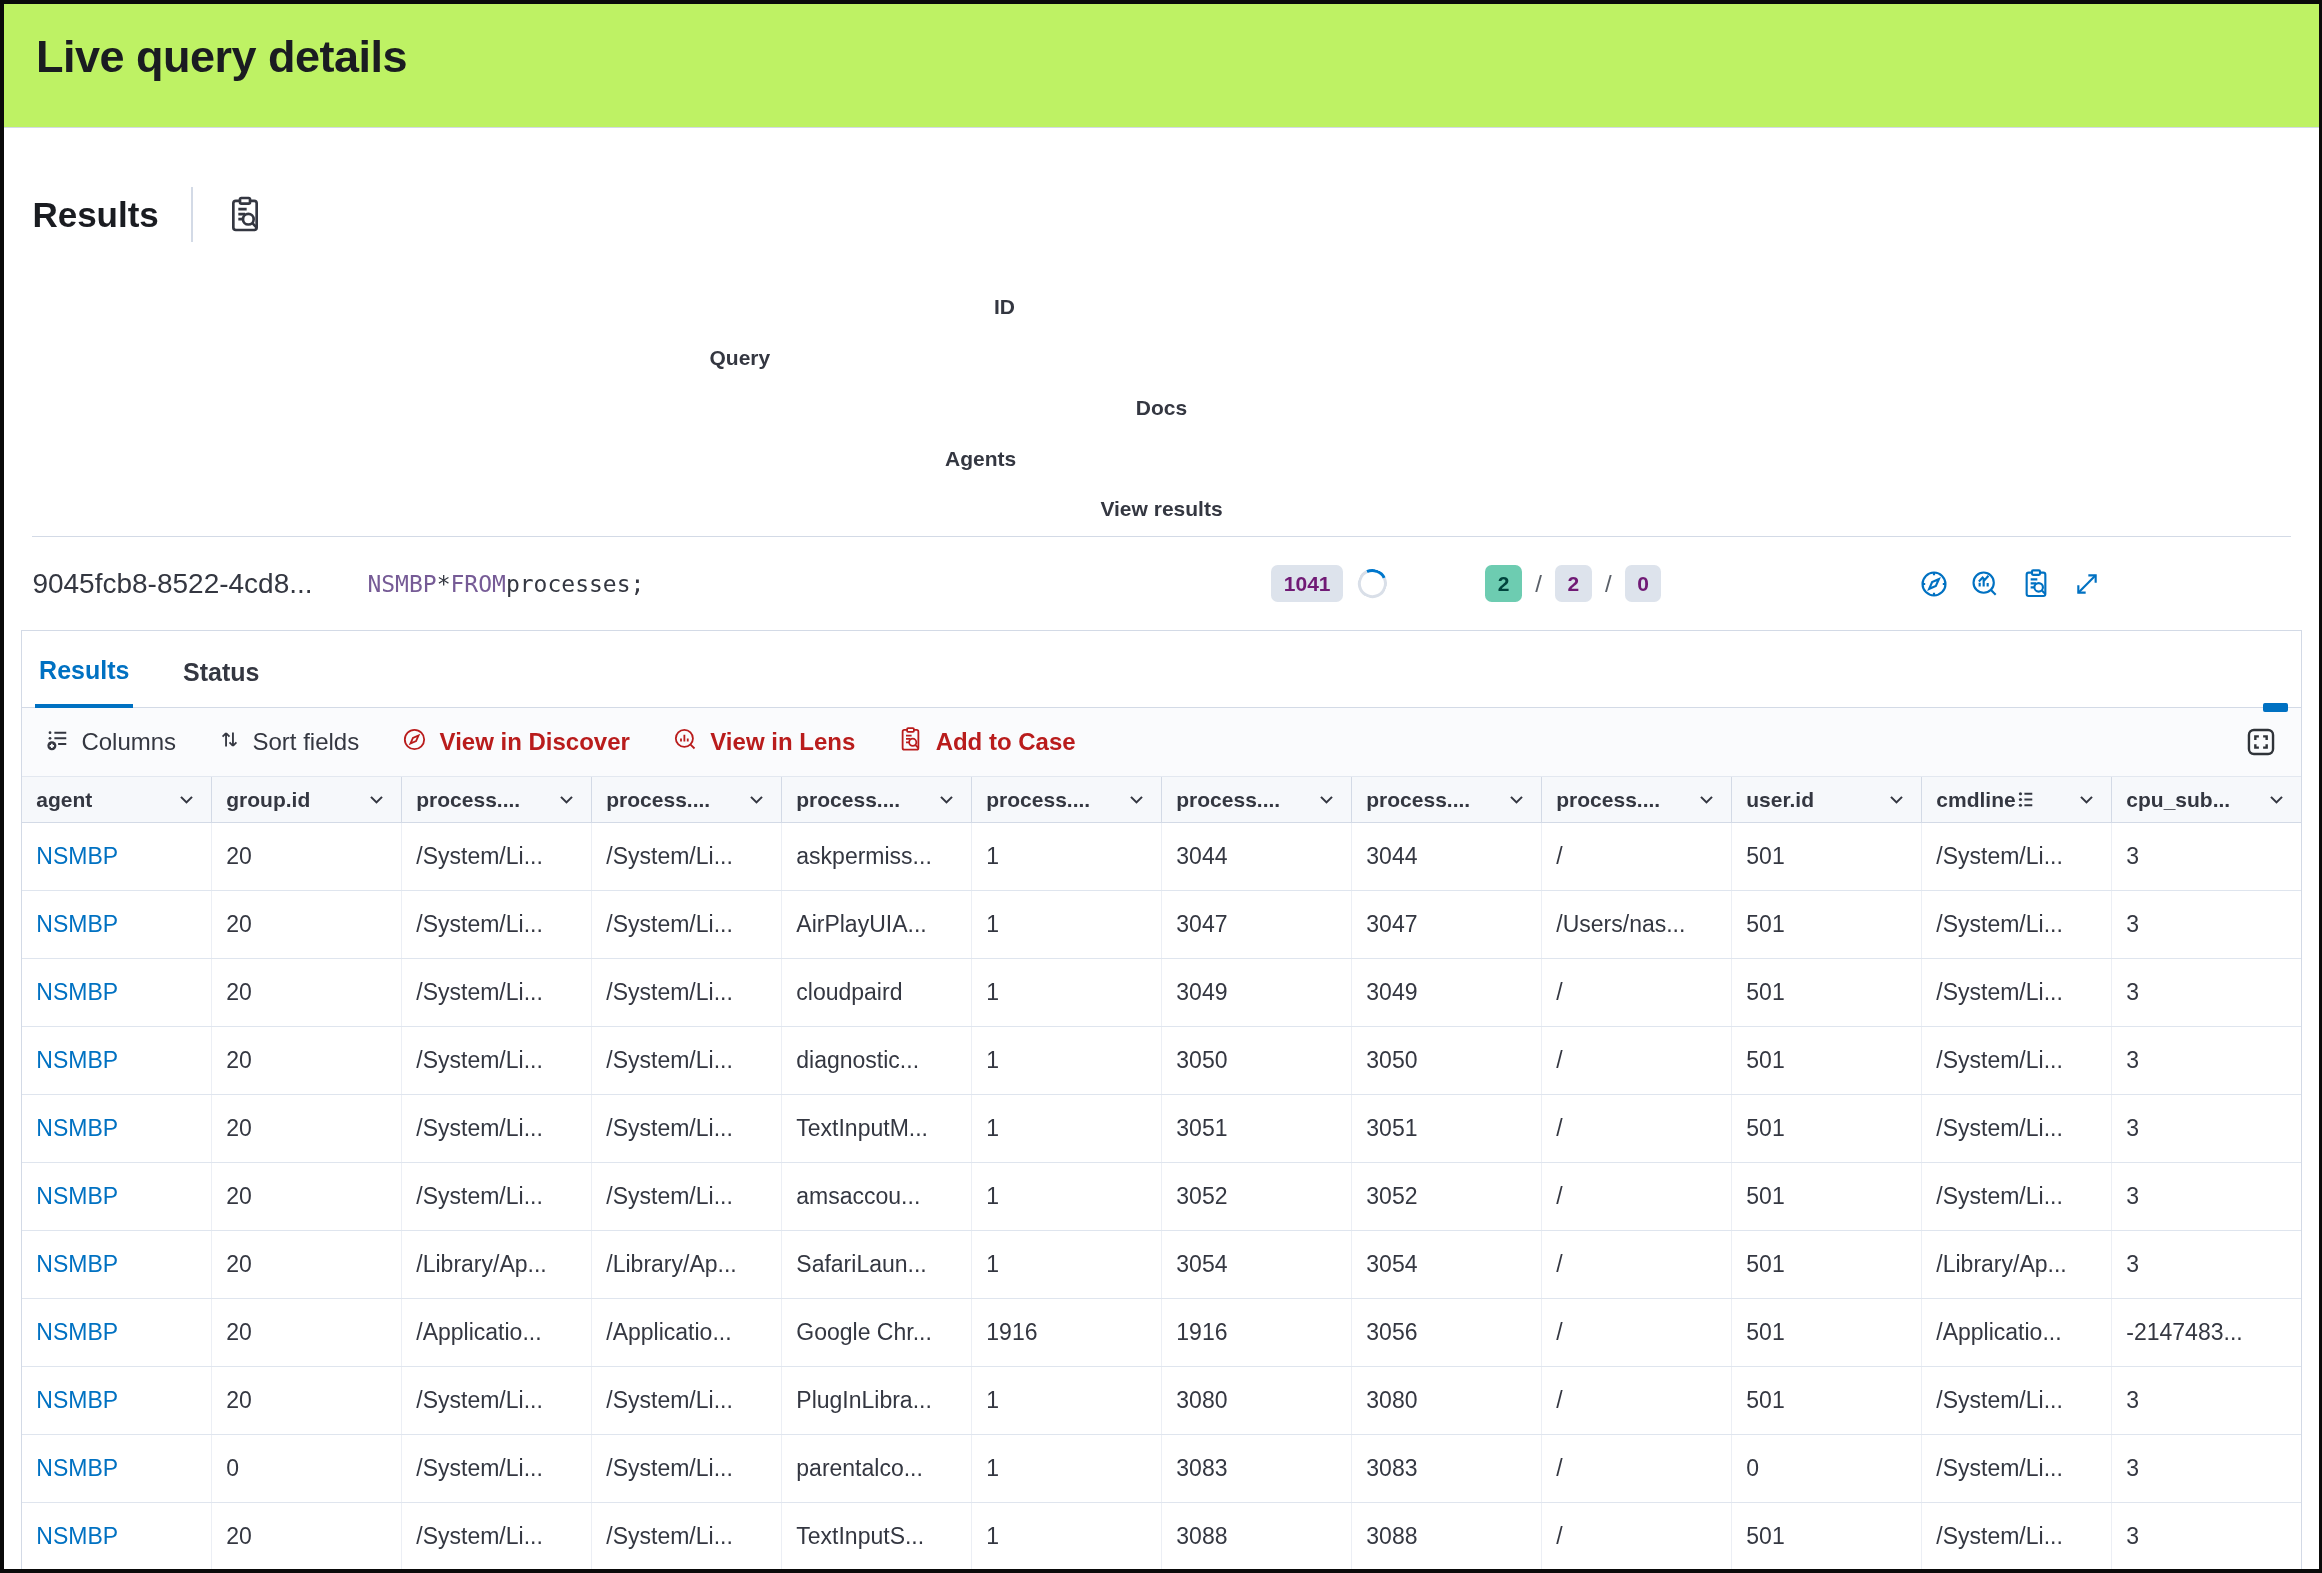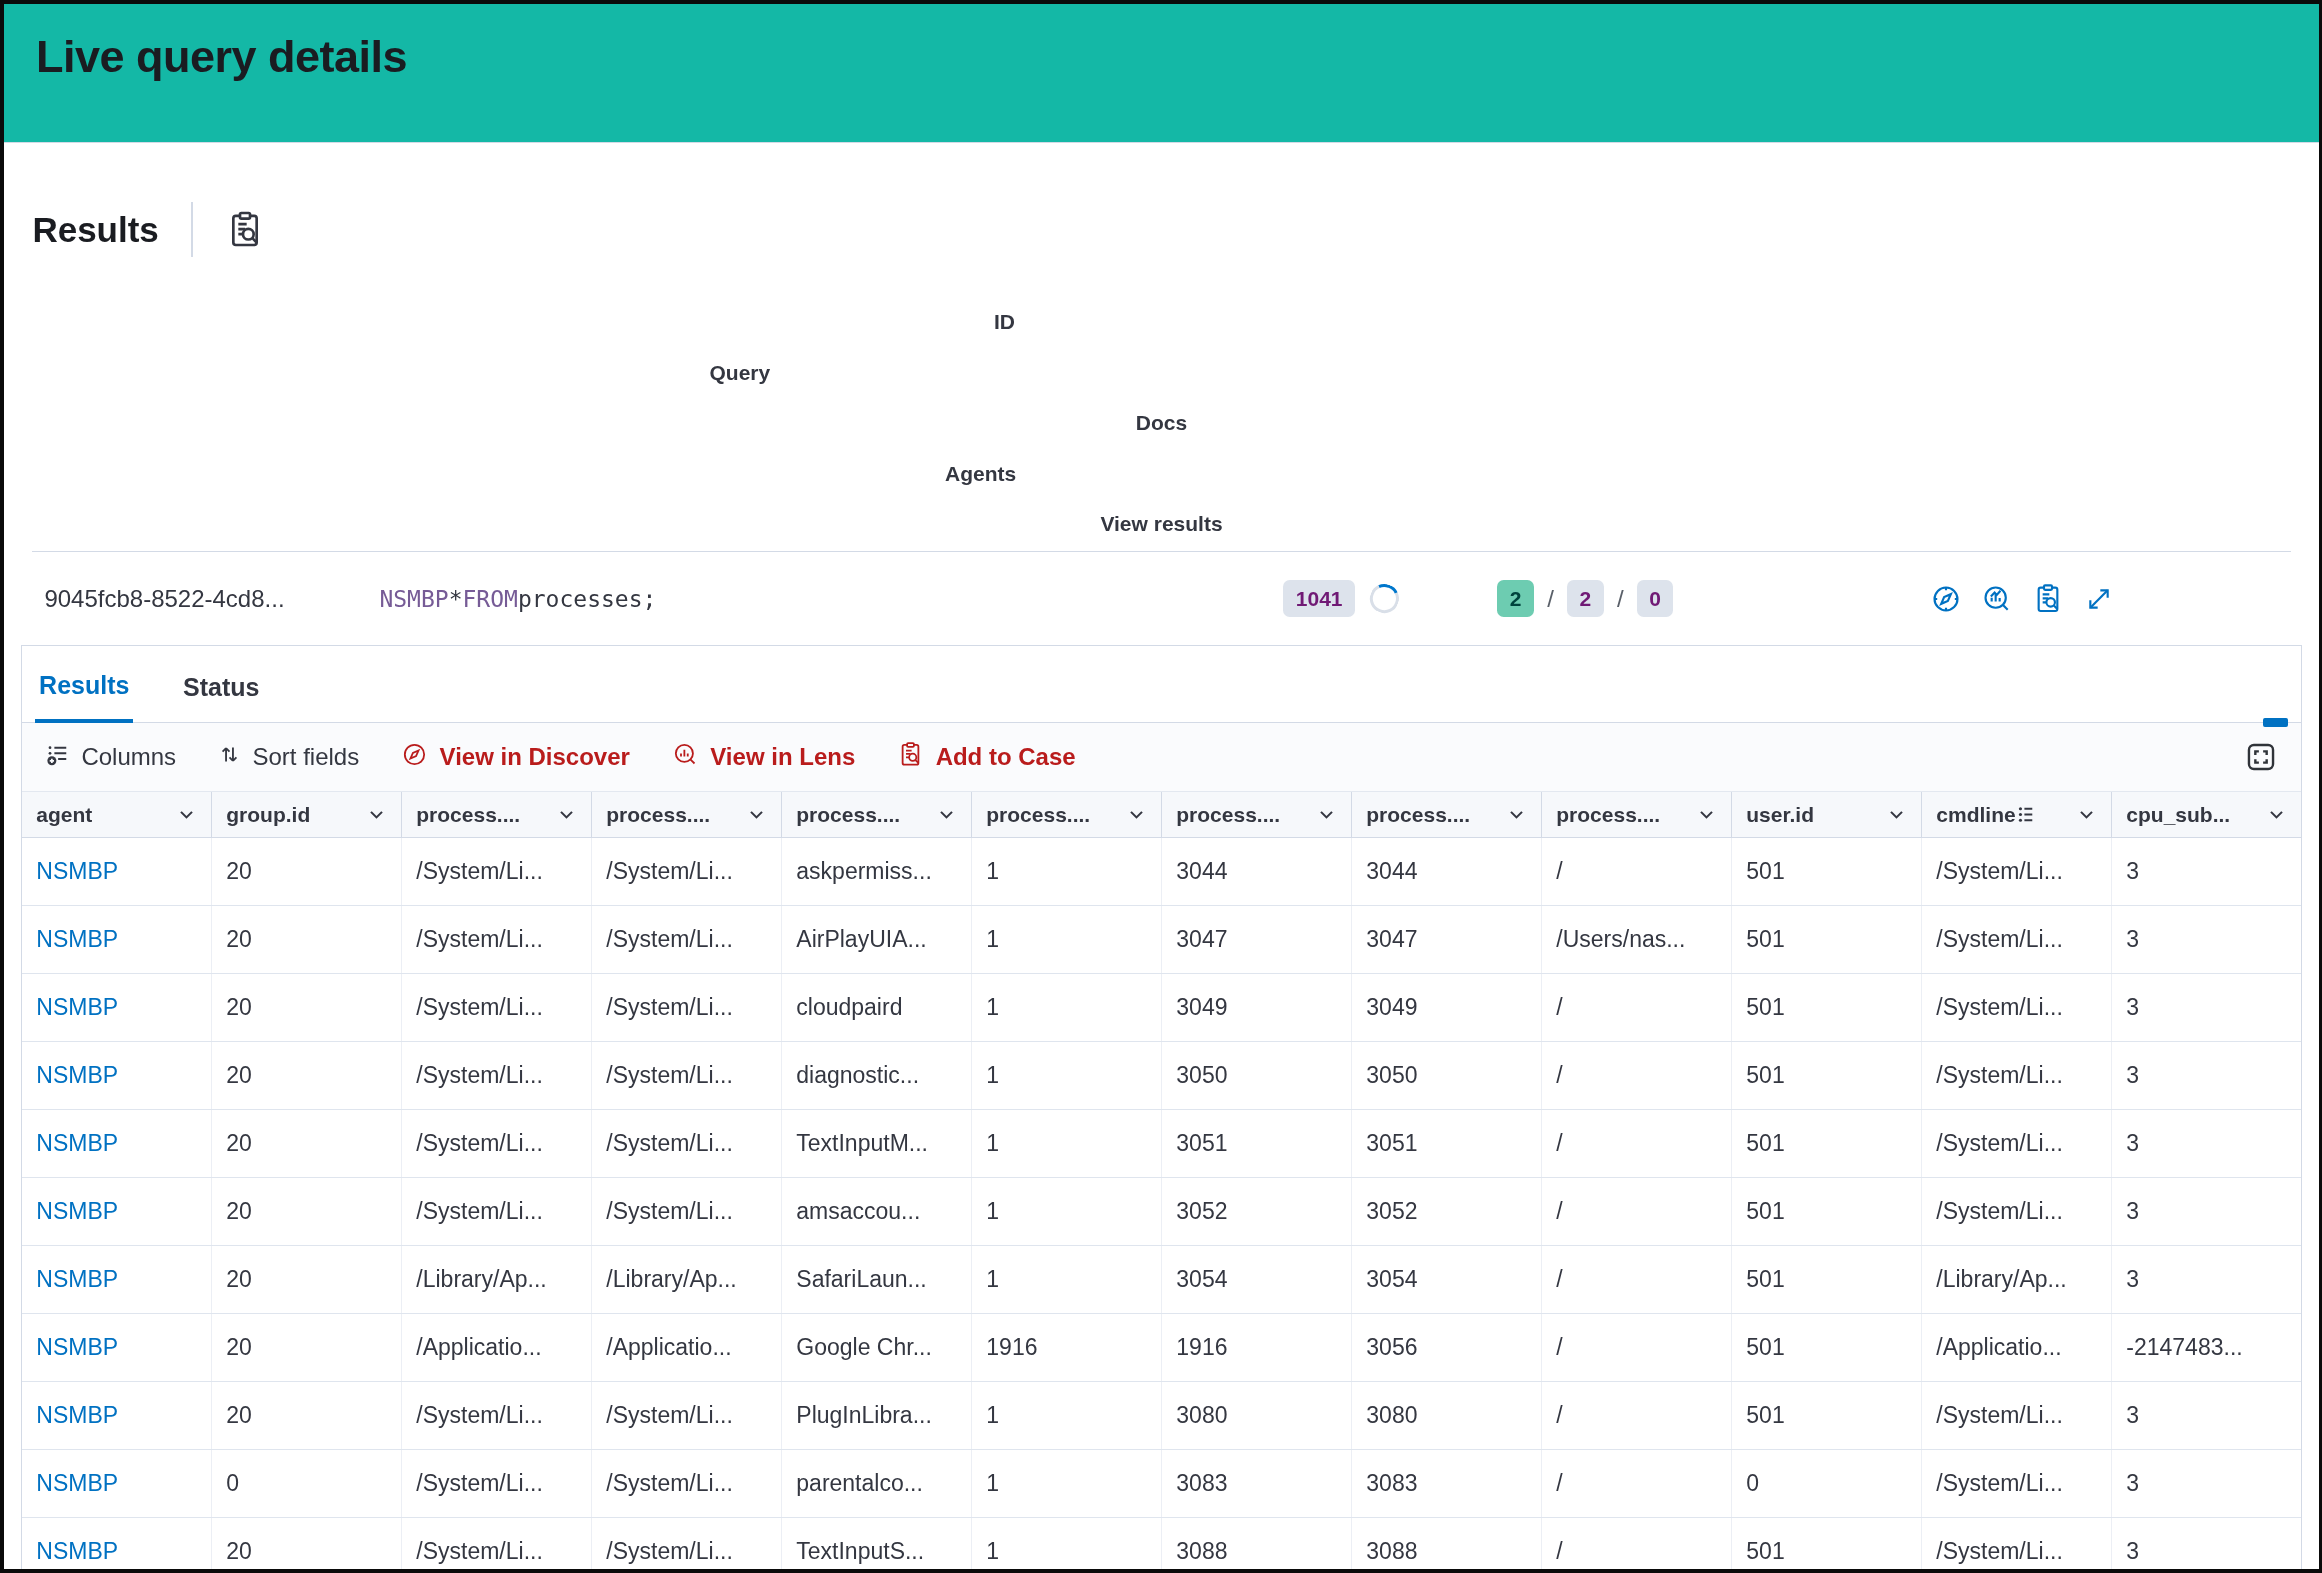--- a/index.html
+++ b/index.html
@@ -4,39 +4,39 @@
 <style>
   * { box-sizing: border-box; margin: 0; padding: 0; }
   html,body { width:2323px; height:1573px; }
   body {
     font-family: "Liberation Sans", sans-serif;
     color:#343741; background:#fff;
     border:4.8px solid #0a0a0a;
     overflow:hidden;
   }
   
-  .band { background:#14b8a6; border-bottom:1px solid #d3dae6; height:139px; padding:27px 32px 0; }
+  .band { background:#bef264; border-bottom:1px solid #d3dae6; height:124px; padding:27px 32px 0; }
   .band h1 { font-size:45px; font-weight:800; color:#1a1c21; letter-spacing:-0.5px; }
 
   .content { padding:0 17px; }
 
   
   .results-head { display:flex; align-items:center; margin:59px 0 42px; padding-left:11.4px; }
   .results-head h2 { font-size:35px; font-weight:800; color:#1a1c21; }
   .vdivider { width:1.9px; height:55px; background:#d3dae6; margin:0 32px; }
   .inspect-ic { color:#343741; display:flex; }
 
   
   .summary { padding:0 11.4px; }
   .sum-row { display:flex; align-items:center; }
   .c-id{width:335px;} .c-query{width:904px;} .c-docs{width:214px;text-align:center;} .c-agents{width:433px;} .c-view{flex:1; padding-left:23px;}
   .sum-head { border-bottom:1px solid #d3dae6;flex-direction:column; }
   .sum-head .cell { font-weight:700; font-size:21px; padding:11.4px 0 15px; }
   .sum-data .cell { padding:28.5px 0; font-size:23px; display:flex; align-items:center; }
-  .sum-data .c-id { font-size:24px;margin-left:12px; }
+  .sum-data .c-id { font-size:28px; }
   .code { font-family:"DejaVu Sans Mono", monospace; font-size:21px; }
   .tok.keyword { color:#765b96; }
   .badge { display:inline-block; background:#dde3ec; border-radius:6.7px; font-size:21px; font-weight:600; line-height:1; padding:7.6px 12.4px; color:#701a75; }
   .badge.green { background:#6dccb1; color:#00443d; }
   .sep { margin:0 13.3px; font-size:24px; color:#5a6069; }
   .spinner { width:28.5px; height:28.5px; border-radius:50%; border:3.3px solid #d9dfe8; border-top-color:#0077cc; margin-left:15px; transform:rotate(20deg); }
   .actions { display:flex; gap:19px; color:#0071c2; }
   .actions .abtn { background:none; border:none; color:#0071c2; cursor:pointer; display:flex; padding:0; }
 
   

